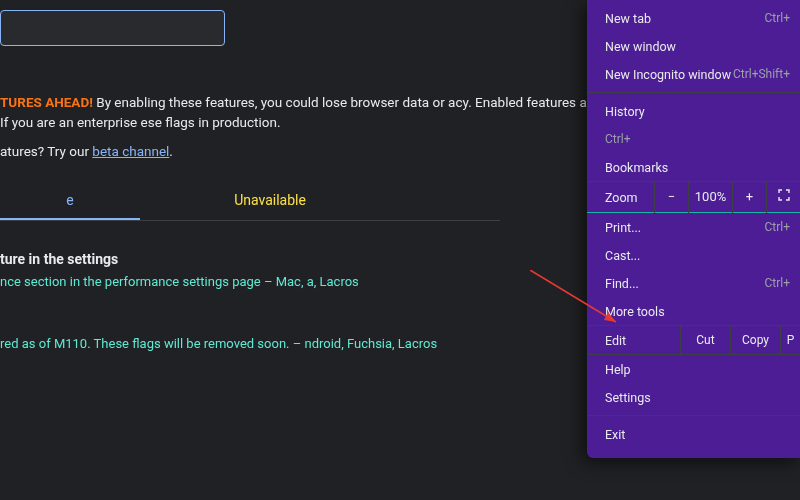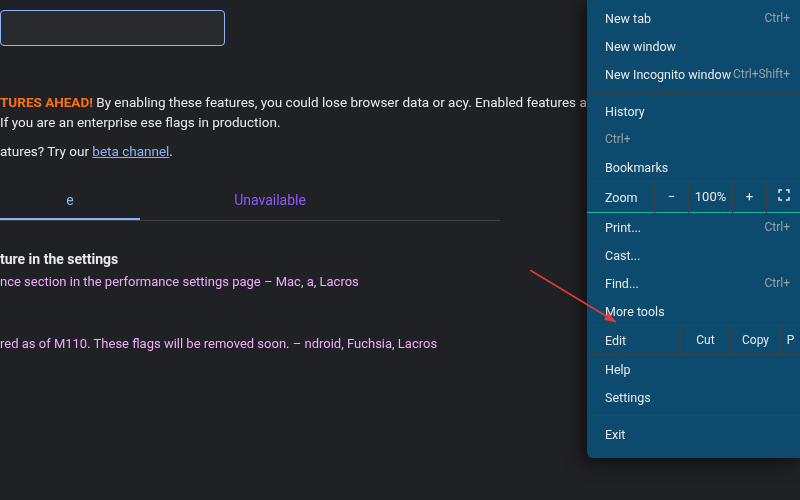--- a/index.html
+++ b/index.html
@@ -32,47 +32,47 @@
   .warn { padding: 14px 18px 10px 0; font-size: 13.5px; line-height: 1.5; }
   .warn .danger { color: #f97316; font-weight: 700; }
   .beta { padding: 0 18px 20px 0; color: #e8eaed; font-size: 13.5px; }
   .beta a { color: #8ab4f8; text-decoration: underline; cursor: pointer; }
   .tabs {
     display: flex; height: 42px; border-bottom: 1px solid #3c4043;
     width: calc(100% - 300px);
   }
   .tab {
     flex: 0 0 200px; text-align: center; line-height: 42px;
-    color: #8b5cf6; cursor: pointer; font-size: 14px;
+    color: #fde047; cursor: pointer; font-size: 14px;
   }
   .tab.active { color: #8ab4f8; border-bottom: 2px solid #8ab4f8; }
   .flaglist { padding: 22px 18px 0 0; }
   .flag { display: flex; align-items: center; gap: 20px; padding: 8px 0 30px 0; }
   .flag .txt { flex: 1; min-width: 0; }
   .flag .title { font-weight: 700; font-size: 14px; margin-bottom: 6px; }
-  .flag .desc { color: #f0abfc; font-size: 13px; line-height: 1.45; }
+  .flag .desc { color: #5eead4; font-size: 13px; line-height: 1.45; }
   .sel {
     width: 150px; height: 30px; font-size: 13px;
     border: 1px solid #5f6368; padding: 0 8px;
     appearance: none; background-image: none; position: relative;
   }
   .sel.enabled { background: #8ab4f8; color: #202124; font-weight: 600; }
   .sel.default { background: #202124; color: #e8eaed; }
   .sel-wrap { position: relative; }
   .sel-wrap::after {
     content: "▾"; position: absolute; right: 10px; top: 6px;
     pointer-events: none; font-size: 12px;
   }
   .sel-wrap.enabled::after { color: #202124; }
   .sel-wrap.default::after { color: #e8eaed; }
 
   
   .menu {
     position: absolute; top: 0; right: 0; width: 213px;
-    background: #0c4a6e; color: #e8eaed;
+    background: #4c1d95; color: #e8eaed;
     box-shadow: -4px 4px 18px rgba(0,0,0,.6);
     font-size: 12.5px; padding: 4px 0 10px 0;
     border-bottom-left-radius: 6px;
   }
   .menu-item {
     display: flex; align-items: center; height: 28px;
     padding: 0 10px 0 18px; cursor: pointer;
   }
   .menu-item .lbl { flex: 1; white-space: nowrap; overflow: hidden; }
   .menu-item .sc { color: #9aa0a6; font-size: 12px; }

